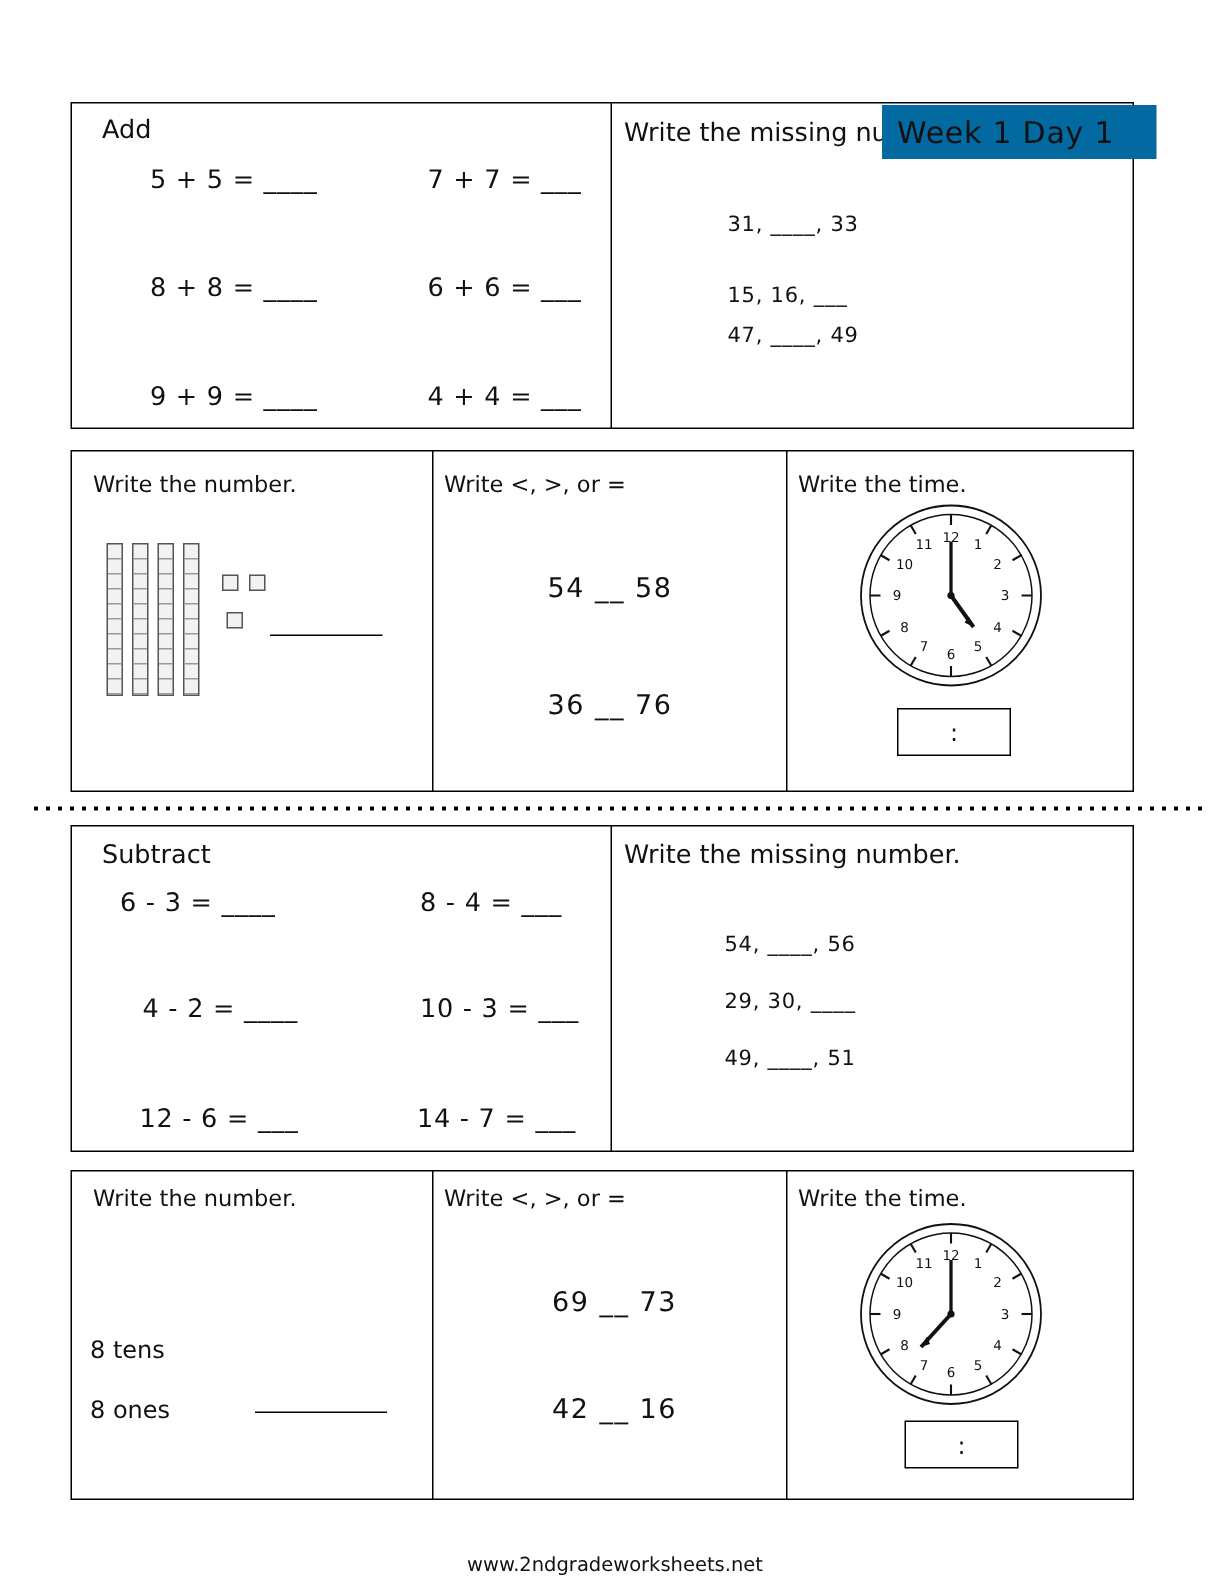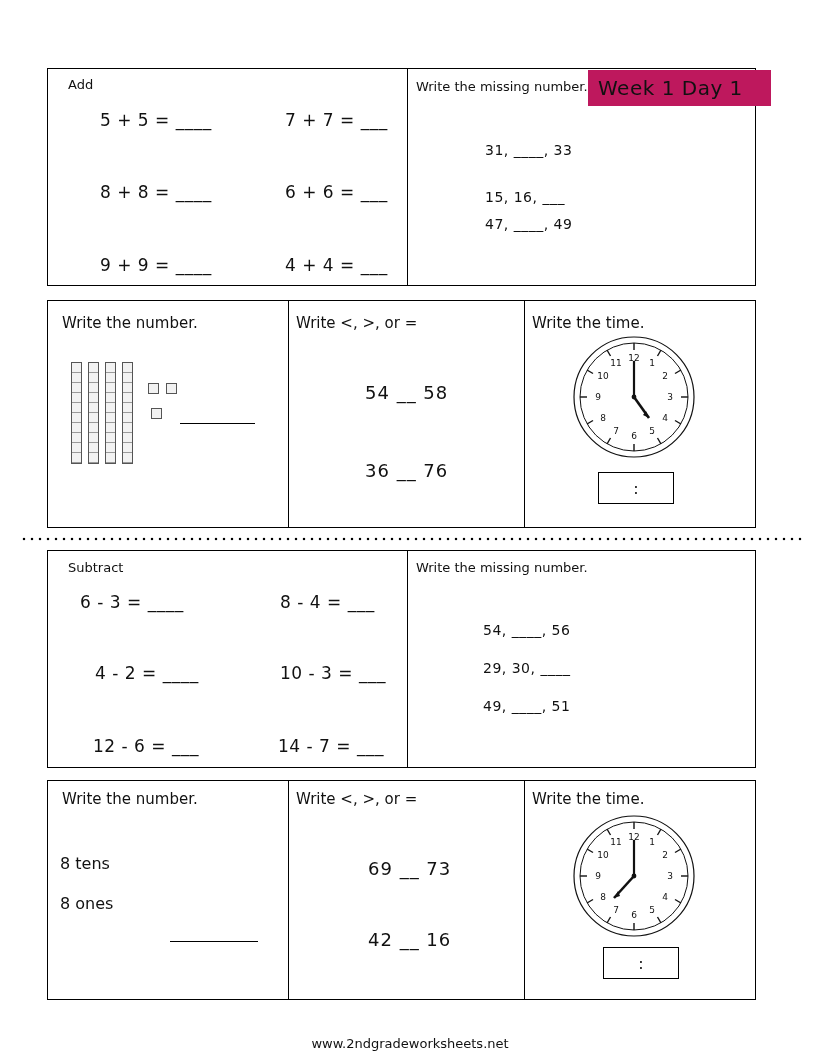--- a/index.html
+++ b/index.html
@@ -48,26 +48,26 @@
 
   
   .box {
     position: absolute;
     border: 1.5px solid #000;
     background: #fff;
     box-sizing: border-box;
   }
   .box-title {
     position: absolute;
-    font-size: 13px;
+    font-size: 17px;
     color: #111;
   }
   .day-tag {
     position: absolute;
-    background: #be185d;
+    background: #0369a1;
     color: #111;
     font-size: 20px;
     display: flex;
     align-items: center;
     padding-left: 10px;
     box-sizing: border-box;
     letter-spacing: 0.5px;
   }
   .prob {
     position: absolute;
@@ -84,20 +84,21 @@
   .cmp {
     position: absolute;
     font-size: 18px;
     white-space: nowrap;
     letter-spacing: 1px;
   }
   .ones-text {
     position: absolute;
     font-size: 16px;
     white-space: nowrap;
+    margin-top: 36px;
   }
   .answer-line {
     position: absolute;
     border-bottom: 1.5px solid #000;
   }
   .vdiv {
     position: absolute;
     width: 0;
     border-left: 1.5px solid #000;
   }

